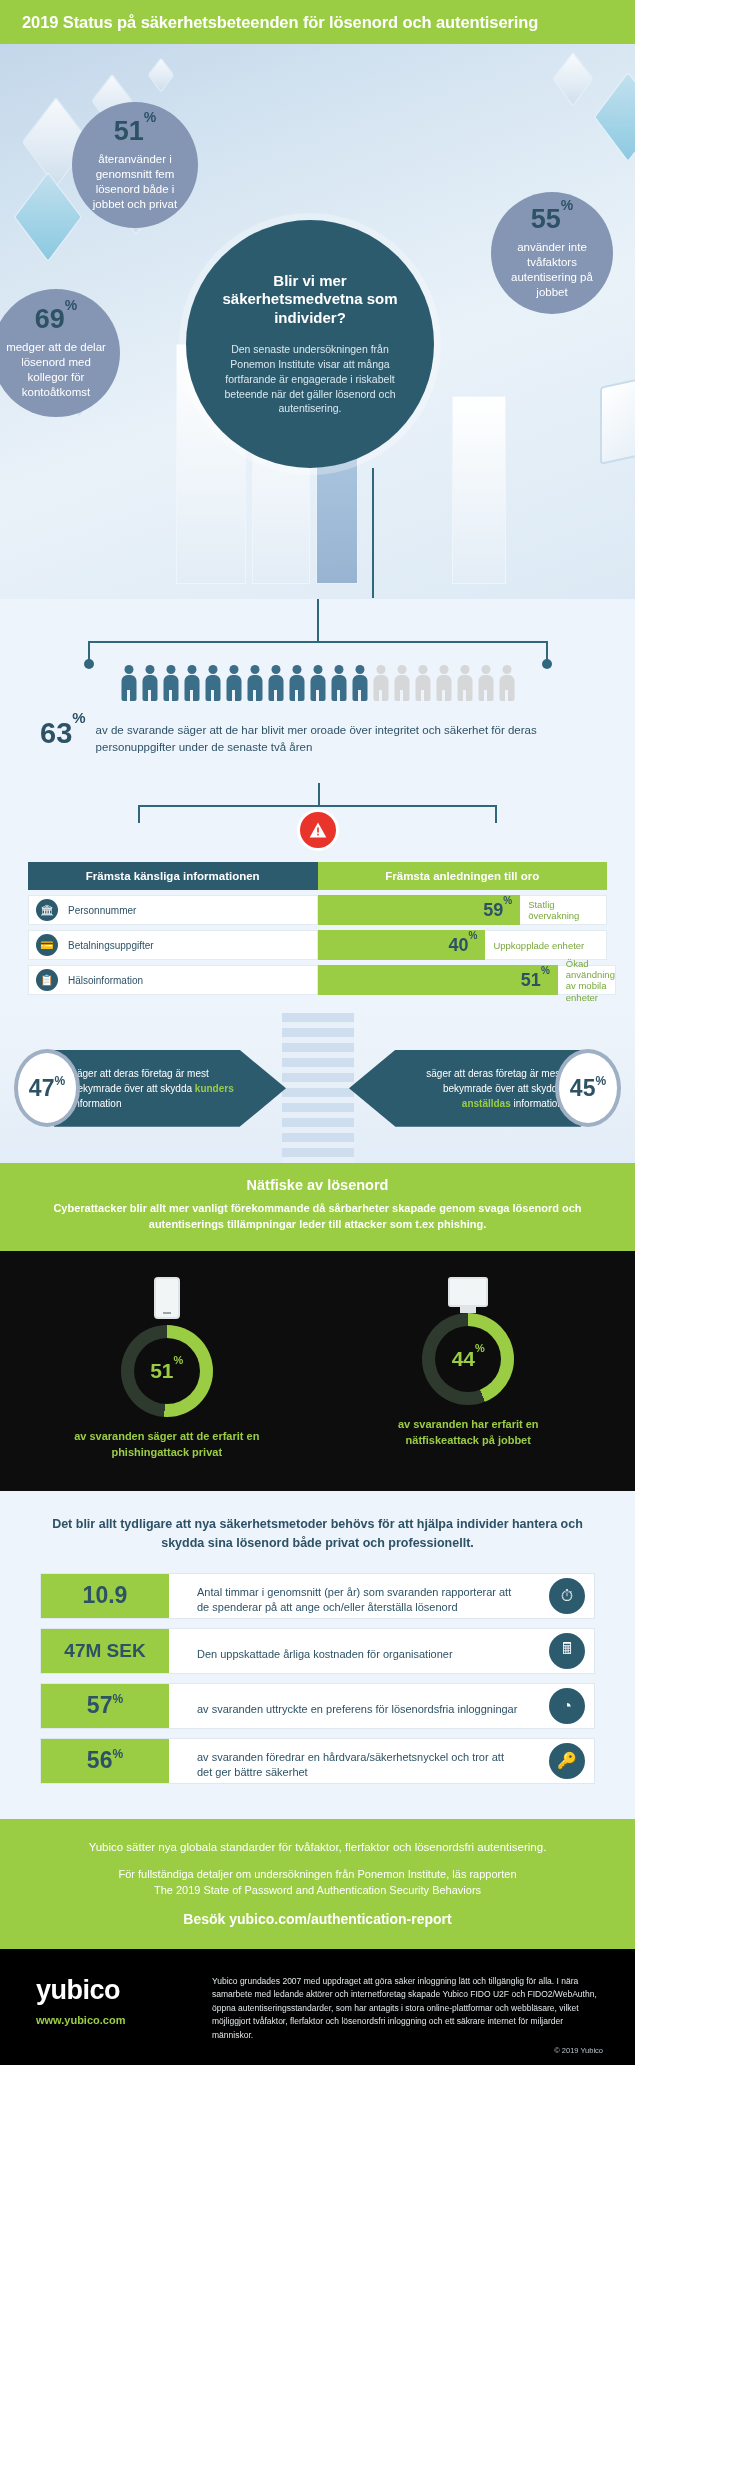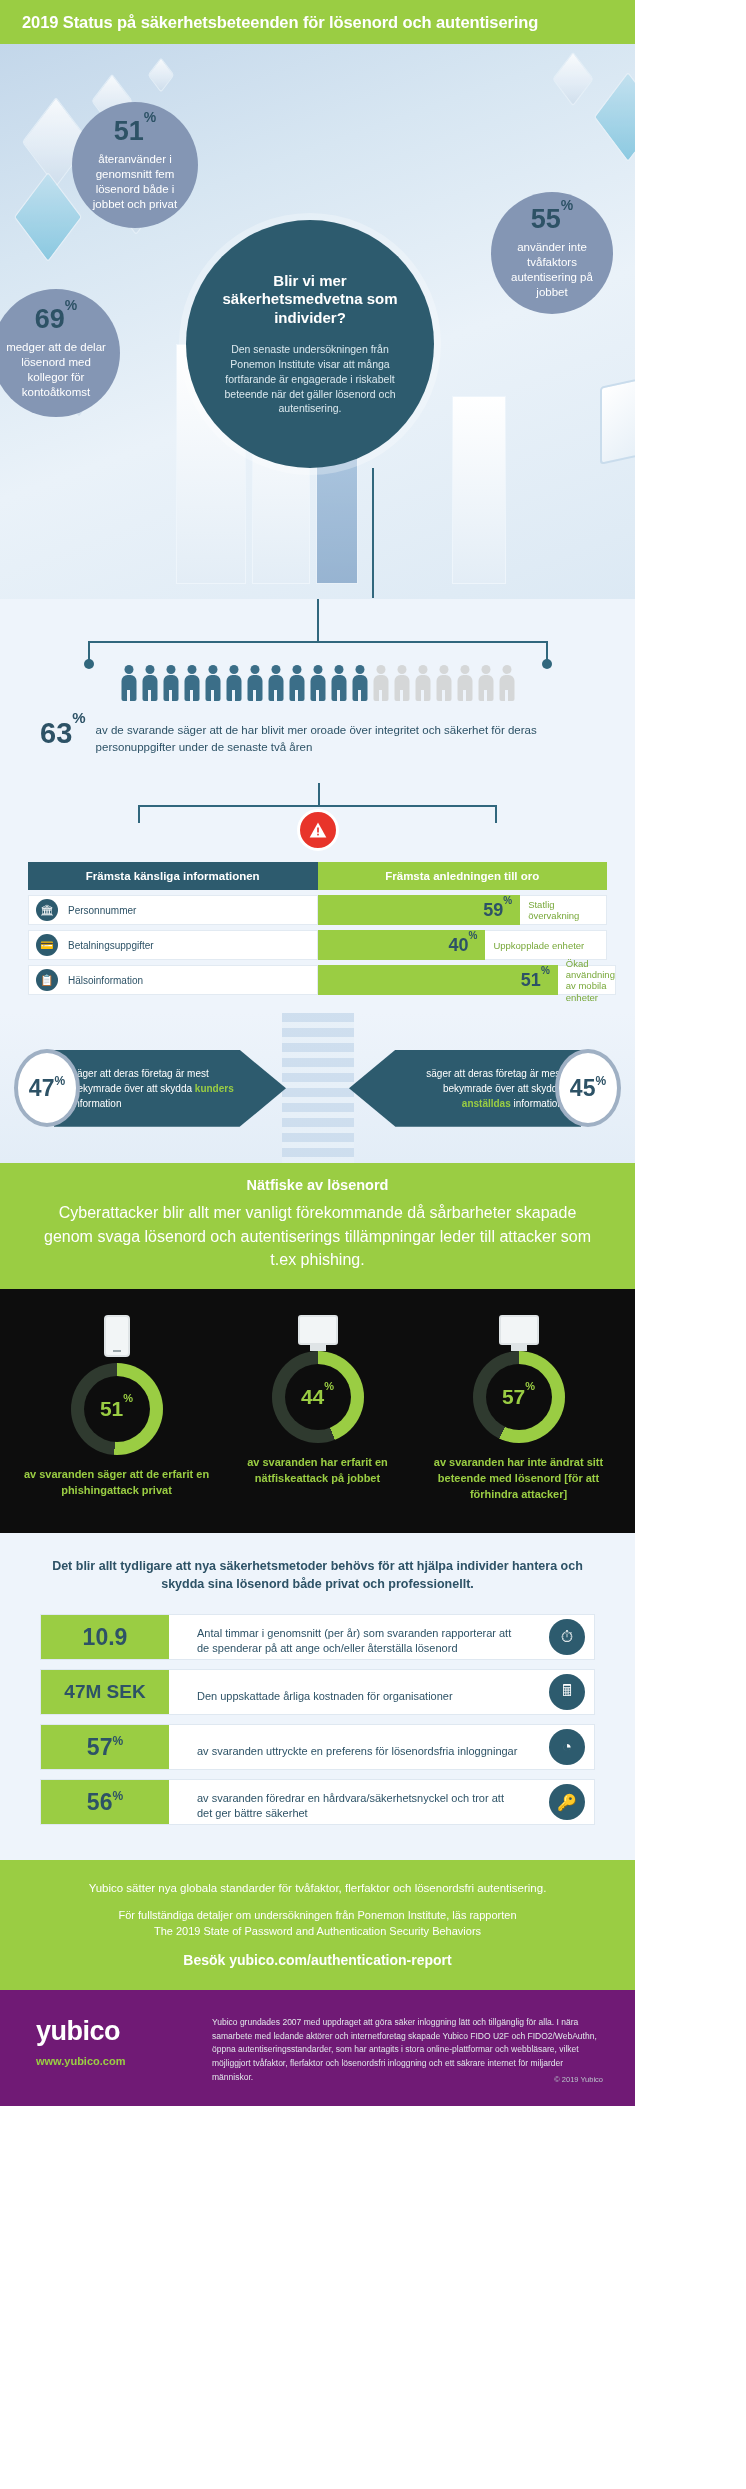--- a/index.html
+++ b/index.html
@@ -219,21 +219,21 @@
   .bldg {
     position:absolute; left:50%; transform:translateX(-50%); bottom:0;
     width:72px; height:150px;
     background: repeating-linear-gradient(180deg,#cbdced 0 9px,#e7f0f8 9px 15px);
     opacity:.9;
   }
 
   
   .phish-band { background:#9acd43; padding:14px 34px 18px; text-align:center; }
   .phish-band h2 { color:#ffffff; font-size:14.5px; font-weight:700; margin-bottom:8px; }
-  .phish-band p { color:#ffffff; font-size:16px; line-height:1.45; }
+  .phish-band p { color:#ffffff; font-size:11px; line-height:1.45;font-weight:bold; }
 
   .dark {
     background:#0d0d0d; padding:26px 16px 30px;
     display:flex; justify-content:space-around;
   }
   .donut-unit { width:200px; text-align:center; }
   .donut {
     width:92px; height:92px; margin:0 auto 12px; position:relative;
     border-radius:50%;
   }
@@ -276,26 +276,26 @@
     justify-content:center; color:#ffffff; font-size:16px;
   }
 
   
   .cta { background:#9acd43; padding:20px 40px 22px; text-align:center; color:#ffffff; }
   .cta .l1 { font-size:11.5px; margin-bottom:12px; line-height:1.4;text-align:center; }
   .cta .l2 { font-size:11px; line-height:1.45; margin-bottom:12px; }
   .cta .l3 { font-size:14px; font-weight:700; }
 
   
-  .footer { background:#701a75; padding:26px 36px 22px; display:flex; gap:26px; position:relative; }
+  .footer { background:#000000; padding:26px 36px 22px; display:flex; gap:26px; position:relative; }
   .footer .brand { flex:none; width:150px; }
   .footer .logo { color:#ffffff; font-size:27px; font-weight:700; letter-spacing:-0.5px; }
   .footer .url { color:#9acd43; font-size:11px; font-weight:700; margin-top:8px; }
   .footer .ftext { color:#e1e7ea; font-size:8.5px; line-height:1.6; }
-  .footer .copy { position:absolute; right:32px; bottom:22px; color:#b9c4ca; font-size:7.5px; }
+  .footer .copy { position:absolute; right:32px; bottom:10px; color:#b9c4ca; font-size:7.5px; }
 </style>
 </head>
 <body>
 
 <div class="page">
 
   <div class="header">
     <h1>2019 Status på säkerhetsbeteenden för lösenord och autentisering</h1>
   </div>
 
@@ -550,31 +550,20 @@
       <div class="donut" id="donut1" style="background: conic-gradient(rgb(154, 205, 67) 0deg, rgb(154, 205, 67) 158.4deg, rgb(47, 58, 47) 158.4deg, rgb(47, 58, 47) 360deg);">
         <div class="hole">
           <div class="val">
             <span>44</span><sup>%</sup>
           </div>
         </div>
       </div>
       <div class="cap">av svaranden har erfarit en nätfiskeattack på jobbet</div>
     </div>
 
-    <div class="donut-unit">
-      <div class="mon-icon"></div>
-      <div class="donut" id="donut2" style="background: conic-gradient(rgb(154, 205, 67) 0deg, rgb(154, 205, 67) 205.2deg, rgb(47, 58, 47) 205.2deg, rgb(47, 58, 47) 360deg);">
-        <div class="hole">
-          <div class="val">
-            <span>57</span><sup>%</sup>
-          </div>
-        </div>
-      </div>
-      <div class="cap">av svaranden har inte ändrat sitt beteende med lösenord [för att förhindra attacker]</div>
-    </div>
   </div>
 
   <div class="concl">
     <p>Det blir allt tydligare att nya säkerhetsmetoder behövs för att hjälpa individer hantera och skydda sina lösenord både privat och professionellt.</p>
   </div>
 
   <div class="metrics">
     <div class="metric">
       <div class="mval">
           <span>10.9</span>

